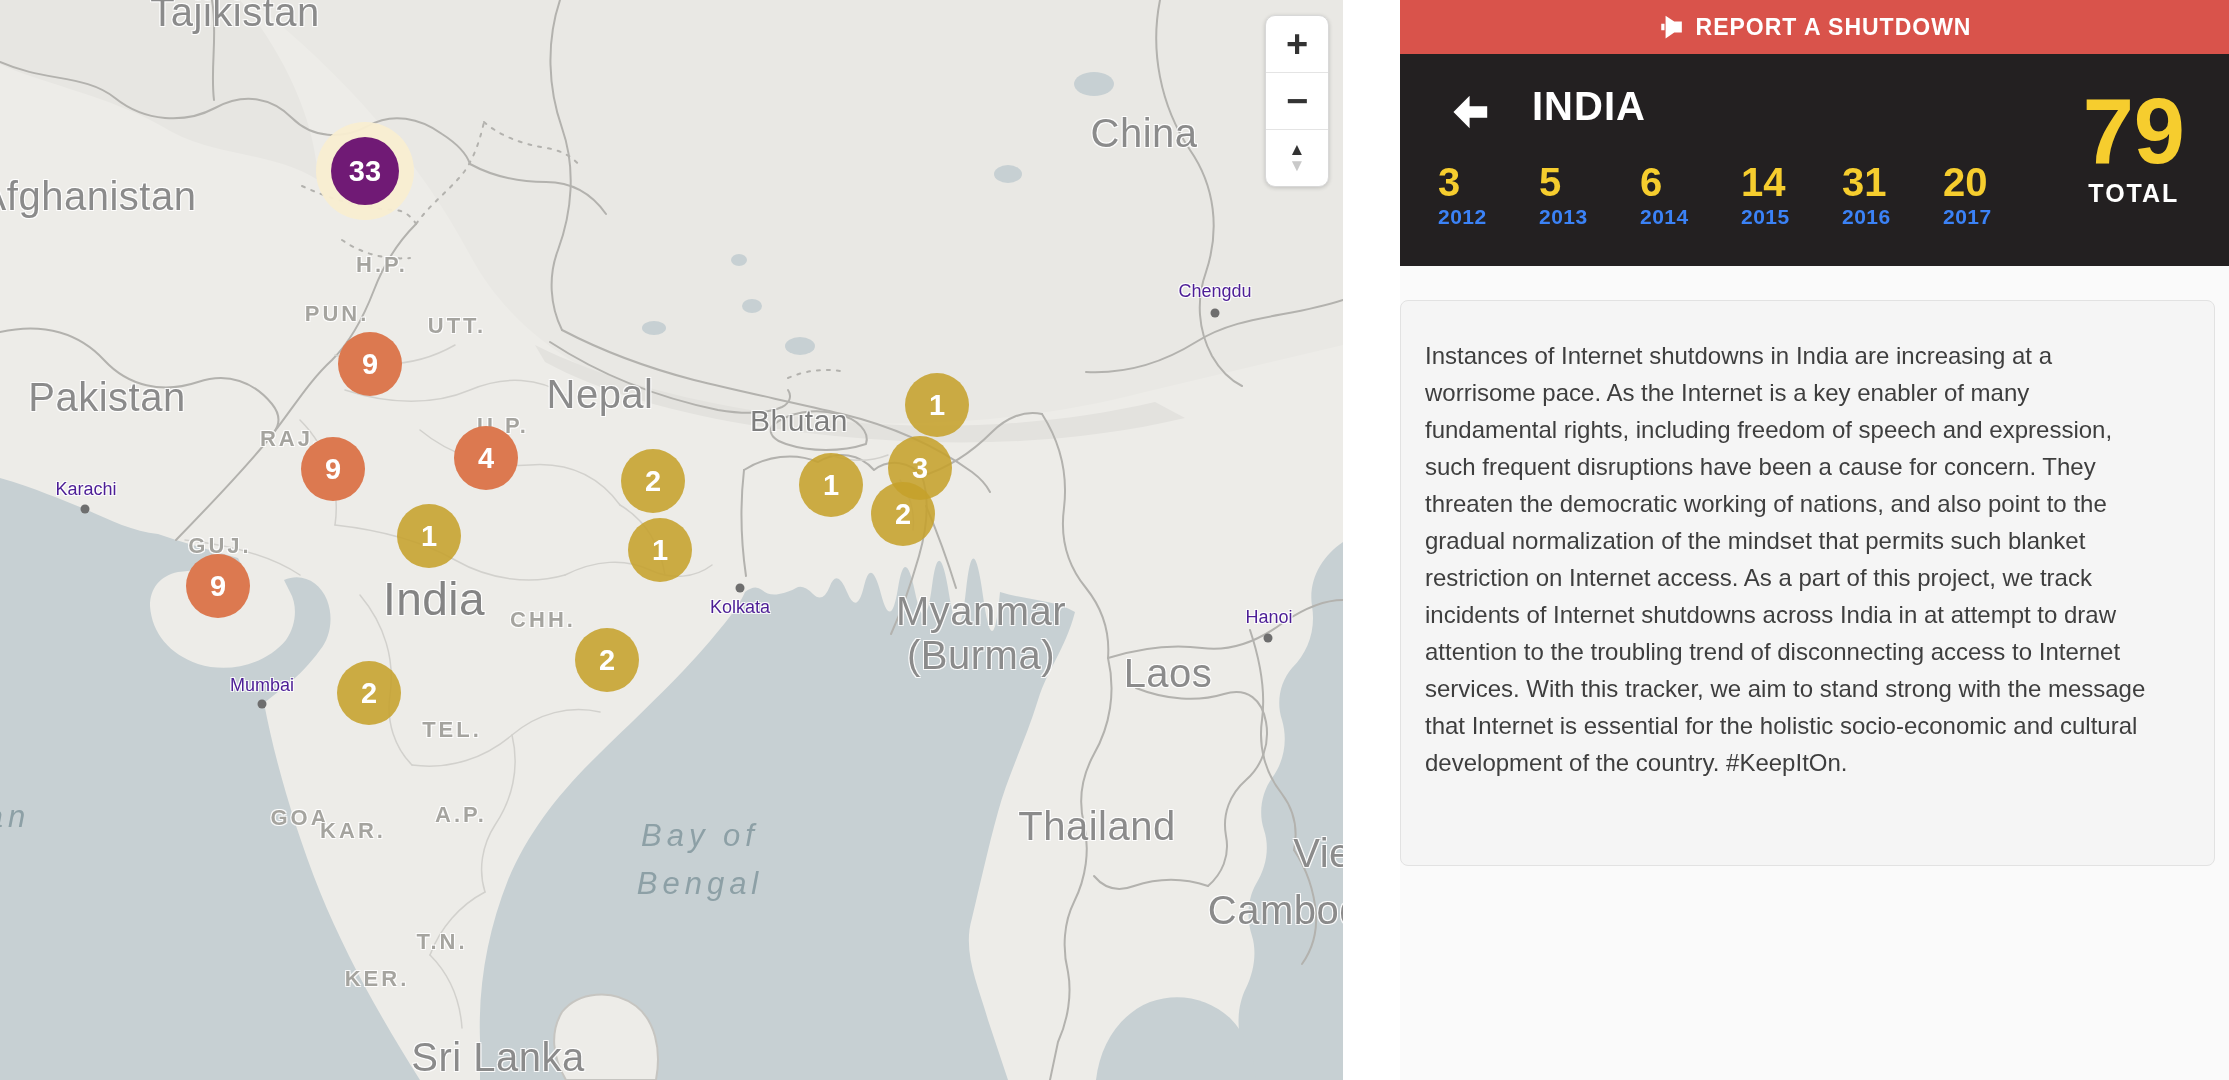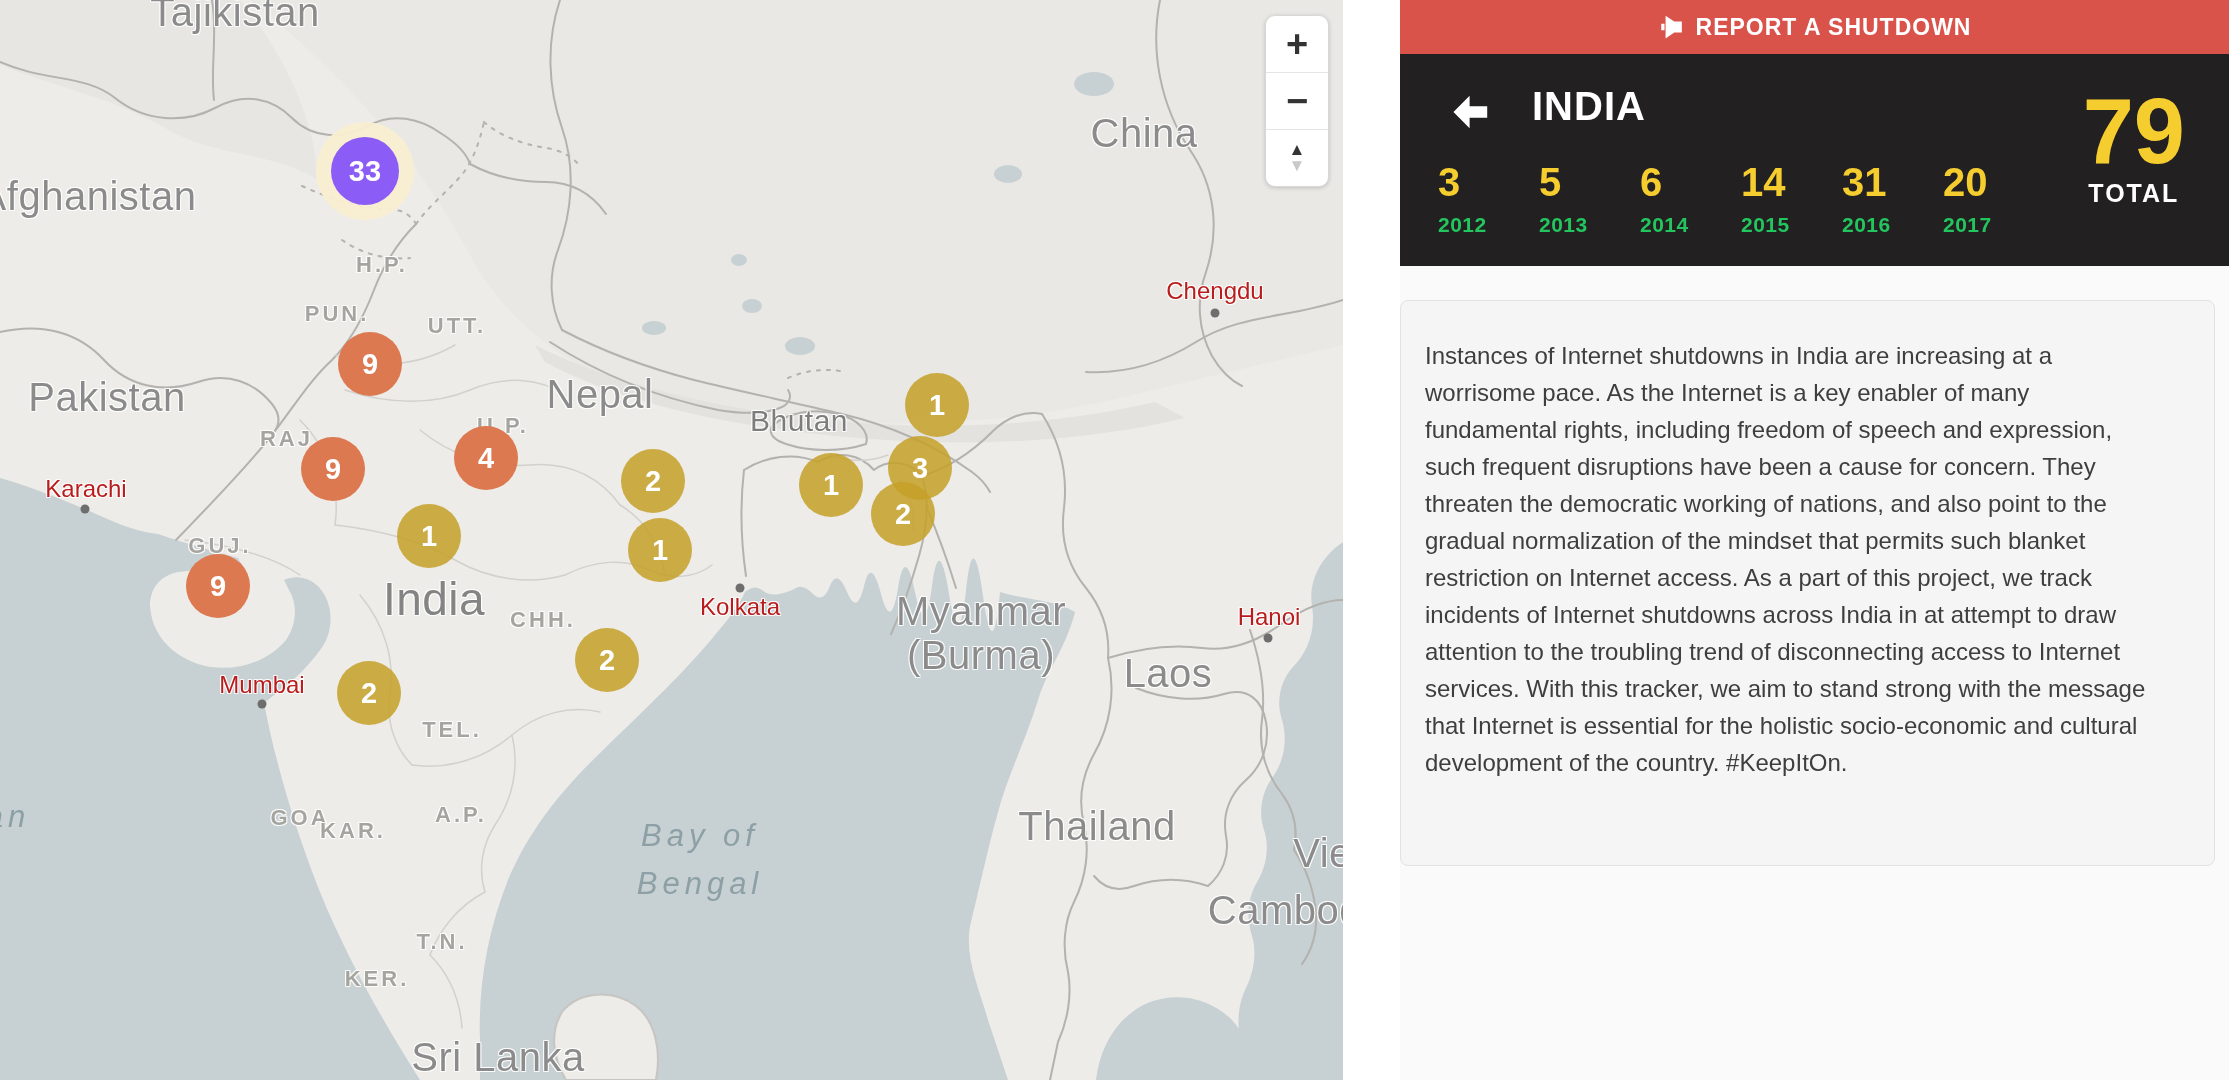--- a/index.html
+++ b/index.html
@@ -9,28 +9,28 @@
   
   #map{position:absolute;left:0;top:0;width:1343px;height:1080px;overflow:hidden;background:#edece8;}
   #map svg.terrain{position:absolute;left:0;top:0;}
   .lbl{position:absolute;transform:translate(-50%,-50%);white-space:nowrap;z-index:5;
        text-shadow:-1px -1px 0 rgba(255,255,255,.85),1px -1px 0 rgba(255,255,255,.85),
                    -1px 1px 0 rgba(255,255,255,.85),1px 1px 0 rgba(255,255,255,.85);}
   .lbl.country{font-size:40px;color:#8b8b8b;letter-spacing:.5px;}
   .lbl.india{font-size:46px;color:#848484;}
   .lbl.small{font-size:30px;color:#7d7d7d;}
   .lbl.state{font-size:22px;font-weight:bold;letter-spacing:3px;color:#a5a49f;}
-  .lbl.city{font-size:24px;color:#b91c1c;}
+  .lbl.city{font-size:18px;color:#4c1d95;}
   .lbl.water{font-size:31px;font-style:italic;letter-spacing:5px;color:#8da0a6;text-shadow:none;}
   .dot{position:absolute;width:9px;height:9px;border-radius:50%;background:#6e6e6e;
        transform:translate(-50%,-50%);z-index:5;}
   .cluster{position:absolute;transform:translate(-50%,-50%);border-radius:50%;z-index:10;
            display:flex;align-items:center;justify-content:center;color:#fff;
            font-size:29px;font-weight:bold;cursor:pointer;}
-  .cluster.red{background:#8b5cf6;}
+  .cluster.red{background:#701a75;}
   .cluster.orange{background:#dc7950;}
   .cluster.yellow{background:rgba(197,161,43,.87);}
   .cluster.halo{box-shadow:0 0 0 15px rgba(249,238,209,.95);}
 
   .map-controls{position:absolute;left:1265px;top:15px;width:62px;background:#fff;z-index:20;
                 border:1px solid #d8d8d8;border-radius:10px;box-shadow:0 1px 4px rgba(0,0,0,.18);
                 overflow:hidden;}
   .ctrl{height:56px;display:flex;align-items:center;justify-content:center;
         font-size:38px;font-weight:900;color:#333;border-bottom:1px solid #e4e4e4;cursor:pointer;}
   .ctrl:last-child{border-bottom:none;}
@@ -40,21 +40,21 @@
   
   .sidebar{position:absolute;left:1400px;top:0;width:829px;height:1080px;background:#fafafa;}
   .report-btn{height:54px;background:#d9534b;display:flex;align-items:center;justify-content:center;
               gap:12px;color:#fff;font-size:23px;font-weight:bold;letter-spacing:1px;cursor:pointer;}
   .dark-panel{position:relative;height:212px;background:#232021;color:#fff;}
   .back-btn{position:absolute;left:52px;top:40px;width:44px;height:36px;cursor:pointer;}
   .country-title{position:absolute;left:132px;top:30px;font-size:40px;font-weight:bold;letter-spacing:1px;}
   .years{position:absolute;left:38px;top:106px;display:flex;}
   .year-col{width:101px;}
   .year-count{font-size:40px;font-weight:bold;color:#f6cd2e;}
-  .year-label{font-size:21px;font-weight:bold;margin-top:8px;letter-spacing:.5px;color:#22c55e;}
+  .year-label{font-size:21px;font-weight:bold;letter-spacing:.5px;color:#3b82f6;}
   .total{position:absolute;right:44px;top:34px;text-align:center;}
   .total-value{font-size:92px;font-weight:bold;color:#f6cd2e;line-height:.95;}
   .total-label{font-size:25px;font-weight:bold;letter-spacing:2px;margin-top:4px;color:#fff;}
   .desc-card{position:absolute;left:0;top:300px;width:815px;min-height:566px;box-sizing:border-box;
              background:#f5f5f5;border:1px solid #e2e2e2;border-radius:8px;}
   .desc-text{margin:36px 24px;font-size:24px;line-height:37px;color:#3e3e3e;max-width:742px;}
 </style>
 </head>
 <body>
 

